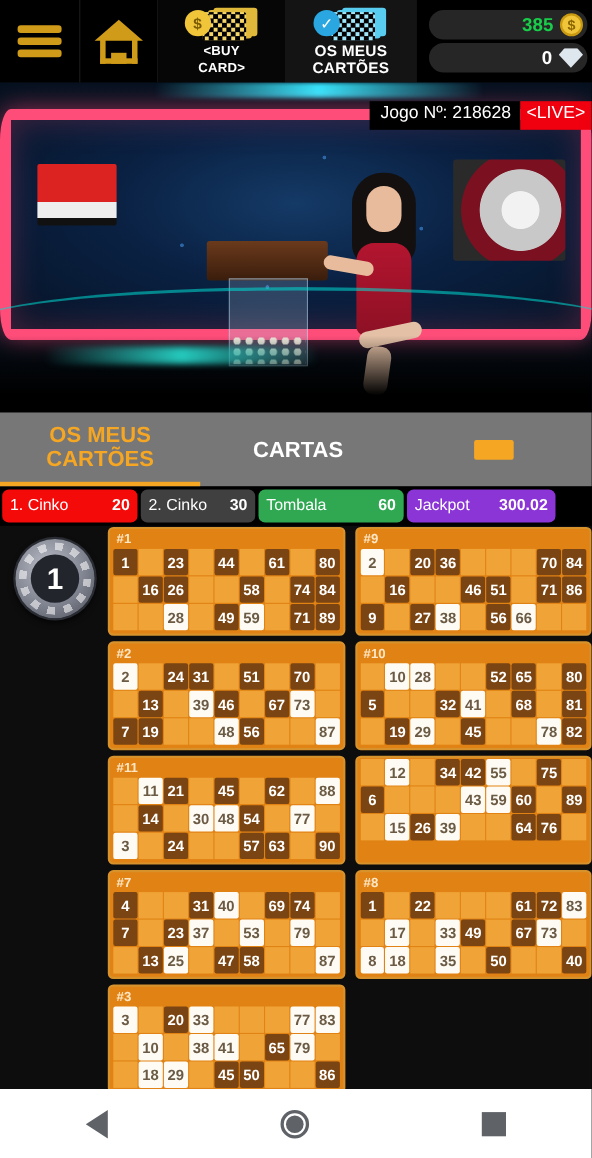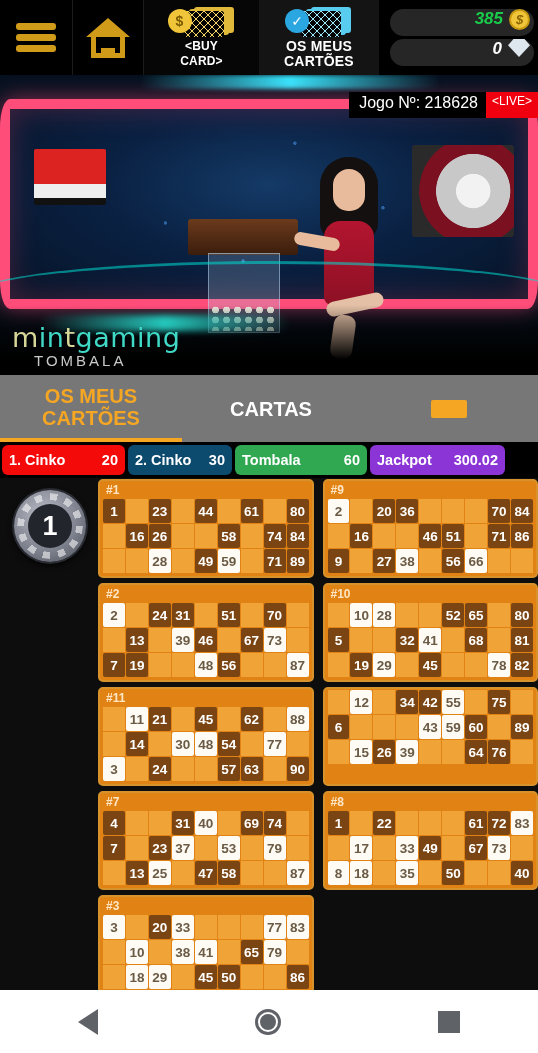--- a/index.html
+++ b/index.html
@@ -34,22 +34,22 @@
   .gold .c3,.gold .c2 { background:#e0b93a; } .gold .c1 { background-color:#f2d469; }
   .blue .c3,.blue .c2 { background:#59cdf0; } .blue .c1 { background-color:#9fe5f7; }
   .badge-coin { position:absolute; left:-2px; top:2px; width:24px; height:24px; border-radius:50%;
       background:#f0c53a; color:#7a5b00; font-size:14px; font-weight:bold; text-align:center; line-height:24px; }
   .badge-check { position:absolute; left:-2px; top:2px; width:24px; height:24px; border-radius:50%;
       background:#2aa7e0; color:#fff; font-size:14px; text-align:center; line-height:24px; }
   .tb-label { color:#fff; font-size:12px; font-weight:bold; line-height:15px; text-align:center; letter-spacing:.2px; }
   .tb-label.small { font-size:14px; }
 
   .balances { margin-left:auto; width:152px; padding-right:4px; }
-  .bal-row { display:flex; justify-content:flex-end;
-      background:#262626; border-radius:14px; height:27px; margin:3px 0 3px 4px; padding-right:4px;font-style:italic; }
+  .bal-row { display:flex; align-items:center; justify-content:flex-end;
+      background:#262626; border-radius:14px; height:27px; margin:3px 0 3px 4px; padding-right:4px; }
   .bal-val { font-size:17px; font-weight:bold; margin-right:6px; }
   .bal-val.green { color:#19cc4a; } .bal-val.white { color:#fff; }
   .ico-coin { width:21px; height:21px; border-radius:50%; background:#f0c53a;
       border:2px solid #c99a11; color:#8a6400; font-size:13px; font-weight:bold; text-align:center; line-height:18px; }
   .ico-gem { width:22px; height:18px; background:#dfe7ee;
       clip-path:polygon(25% 0,75% 0,100% 35%,50% 100%,0 35%); }
 
   
   .video { position:relative; height:300px; overflow:hidden;
            background:linear-gradient(180deg,#05111f 0%,#071827 55%,#04080e 100%); }
@@ -92,21 +92,21 @@
   .balls   { position:absolute; left:200px; top:196px; width:68px; height:26px;
              background-image:radial-gradient(circle,#efe8dd 3.2px,transparent 3.6px);
              background-size:11px 10px; }
   .floorglow { position:absolute; left:0; bottom:0; width:538px; height:70px;
              background:linear-gradient(180deg,rgba(0,0,0,0),#000 78%); }
   .arc { position:absolute; bottom:44px; left:-30px; width:600px; height:70px;
              border-top:3px solid rgba(0,220,210,.55); border-radius:50%; }
 
   .gamenum { position:absolute; top:17px; right:0; display:flex; align-items:stretch; height:26px; z-index:6; }
   .gamenum .label { background:#000; color:#fff; font-size:16px; padding:2px 8px 2px 10px; white-space:nowrap; }
-  .gamenum .live  { background:#f0000f; color:#fff; font-size:12px; padding:2px 6px; font-weight:500; }
+  .gamenum .live  { background:#f0000f; color:#fff; font-size:16px; padding:2px 6px; font-weight:500; }
 
   .brand { position:absolute; left:12px; bottom:6px; z-index:6; }
   .brand .b1 { font-size:27px; color:#d8d79a; letter-spacing:.5px; line-height:28px; font-family:"DejaVu Sans", sans-serif; }
   .brand .b1 .t1,.brand .b1 .t2 { color:#3fd9c6; }
   .brand .b2 { font-size:15px; color:#c9c9c9; letter-spacing:3px; padding-left:22px; }
   .brandsweep { position:absolute; left:40px; bottom:44px; width:250px; height:16px; z-index:5;
       background:linear-gradient(90deg,rgba(0,210,200,0),#25c9bd,rgba(0,210,200,0)); filter:blur(3px); }
 
   
   .tabs { position:relative; height:67px; background:#777; display:flex; align-items:center; }
@@ -114,23 +114,23 @@
          font-size:20px; font-weight:bold; line-height:22px; }
   .tab.t1 { width:182px; color:#f5a623; border-bottom:4px solid #f5a623; }
   .tab.t2 { width:178px; color:#fff; }
   .tab.t3 { flex:1; }
   .tab-pill { width:36px; height:18px; background:#f5a623; border-radius:2px; }
 
   
   .prizes { height:36px; background:#000; display:flex; align-items:center; gap:3px; padding:0 2px; }
   .prize { height:30px; border-radius:6px; display:flex; align-items:center; justify-content:space-between;
            padding:0 7px; font-size:14.5px; color:#fff; }
-  .prize .nm { font-weight:bold; } .prize .vl { font-weight:bold; margin-left:10px; }
+  .prize .nm { font-weight:normal; } .prize .vl { font-weight:bold; margin-left:10px; }
   .p1 { background:#f50a0a; width:123px; }
-  .p2 { background:#0c4a6e; width:104px; }
+  .p2 { background:#404040; width:104px; }
   .p3 { background:#30a852; width:132px; }
   .p4 { background:#8b35d6; width:135px; }
 
   
   .board { position:relative; height:540px; background:#0d0d0d; overflow:hidden; }
   .chip { position:absolute; left:14px; top:12px; width:72px; height:72px; border-radius:50%;
           background:radial-gradient(circle at 40% 35%,#b9bcc6,#7c808c 58%,#4a4d56 100%);
           box-shadow:0 0 0 2px #2a2c33, 0 3px 7px #000; display:flex; align-items:center; justify-content:center; }
   .chip .inner { width:44px; height:44px; border-radius:50%; background:#23252c;
           display:flex; align-items:center; justify-content:center;
@@ -236,24 +236,20 @@
     </div>
     <div class="arc"></div>
     <div class="floorglow"></div>
 
     <div class="gamenum">
       <div class="label">Jogo Nº: 218628</div>
       <div class="live">&lt;LIVE&gt;</div>
     </div>
 
     <div class="brandsweep"></div>
-    <div class="brand">
-      <div class="b1">m<span class="t1">i</span><span class="t2">n</span>t<span class="t1">gaming</span></div>
-      <div class="b2">TOMBALA</div>
-    </div>
   </div>
 
   <div class="tabs">
     <div class="tab t1">
       <div>
         <div>OS MEUS</div>
         <div>CARTÕES</div>
       </div>
     </div>
     <div class="tab t2">

